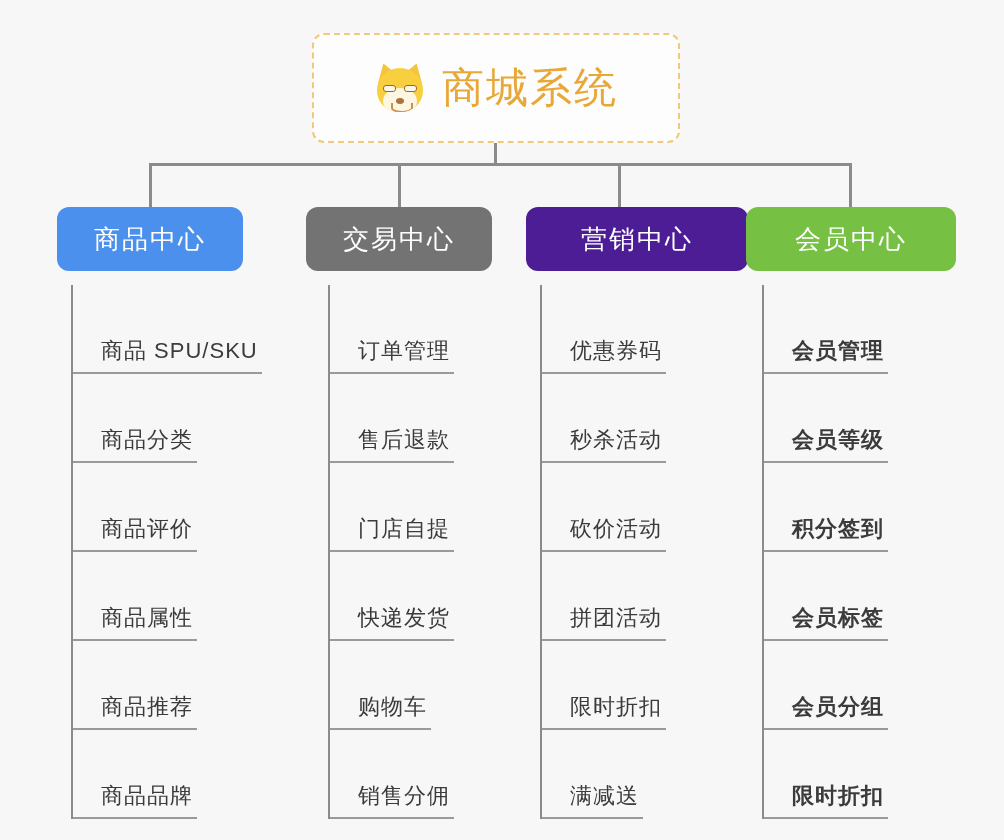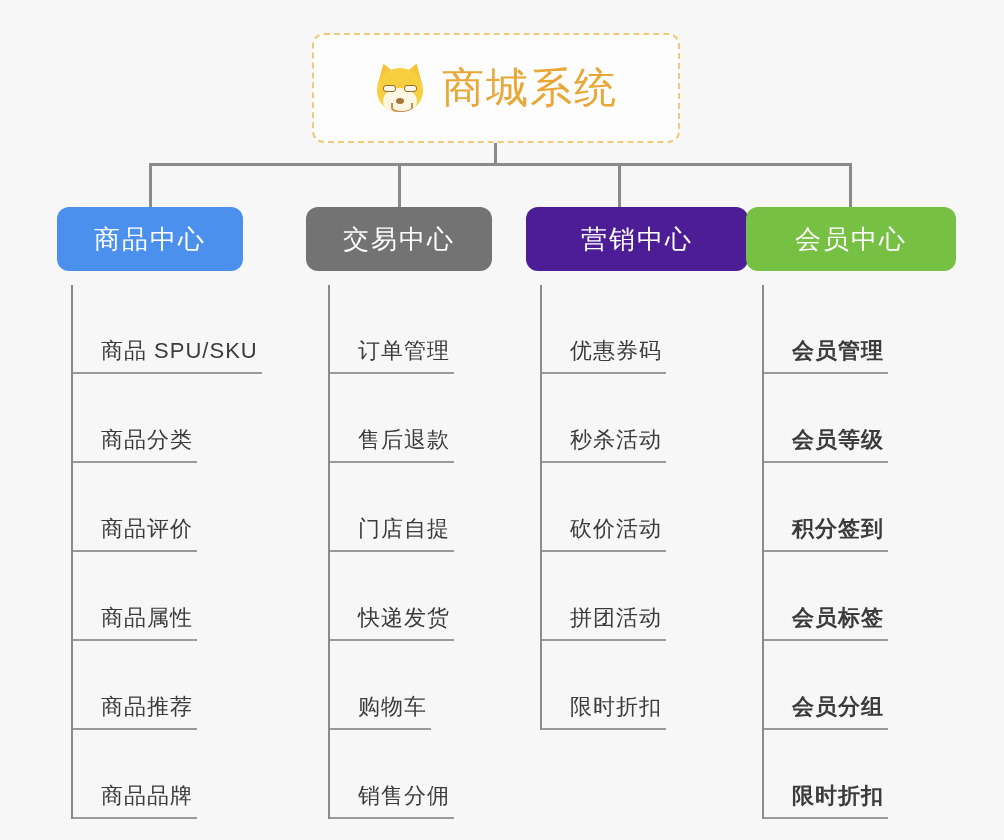--- a/index.html
+++ b/index.html
@@ -243,20 +243,23 @@
       </div>
     <div class="item">
         <span class="item-label">砍价活动</span>
       </div>
     <div class="item">
         <span class="item-label">拼团活动</span>
       </div>
     <div class="item">
         <span class="item-label">限时折扣</span>
       </div>
+    <div class="item">
+        <span class="item-label">满减送</span>
+      </div>
   </div>
 
   <div class="col" style="left:762px;font-weight:bold;">
     <div class="item">
         <span class="item-label">会员管理</span>
       </div>
     <div class="item">
         <span class="item-label">会员等级</span>
       </div>
     <div class="item">

